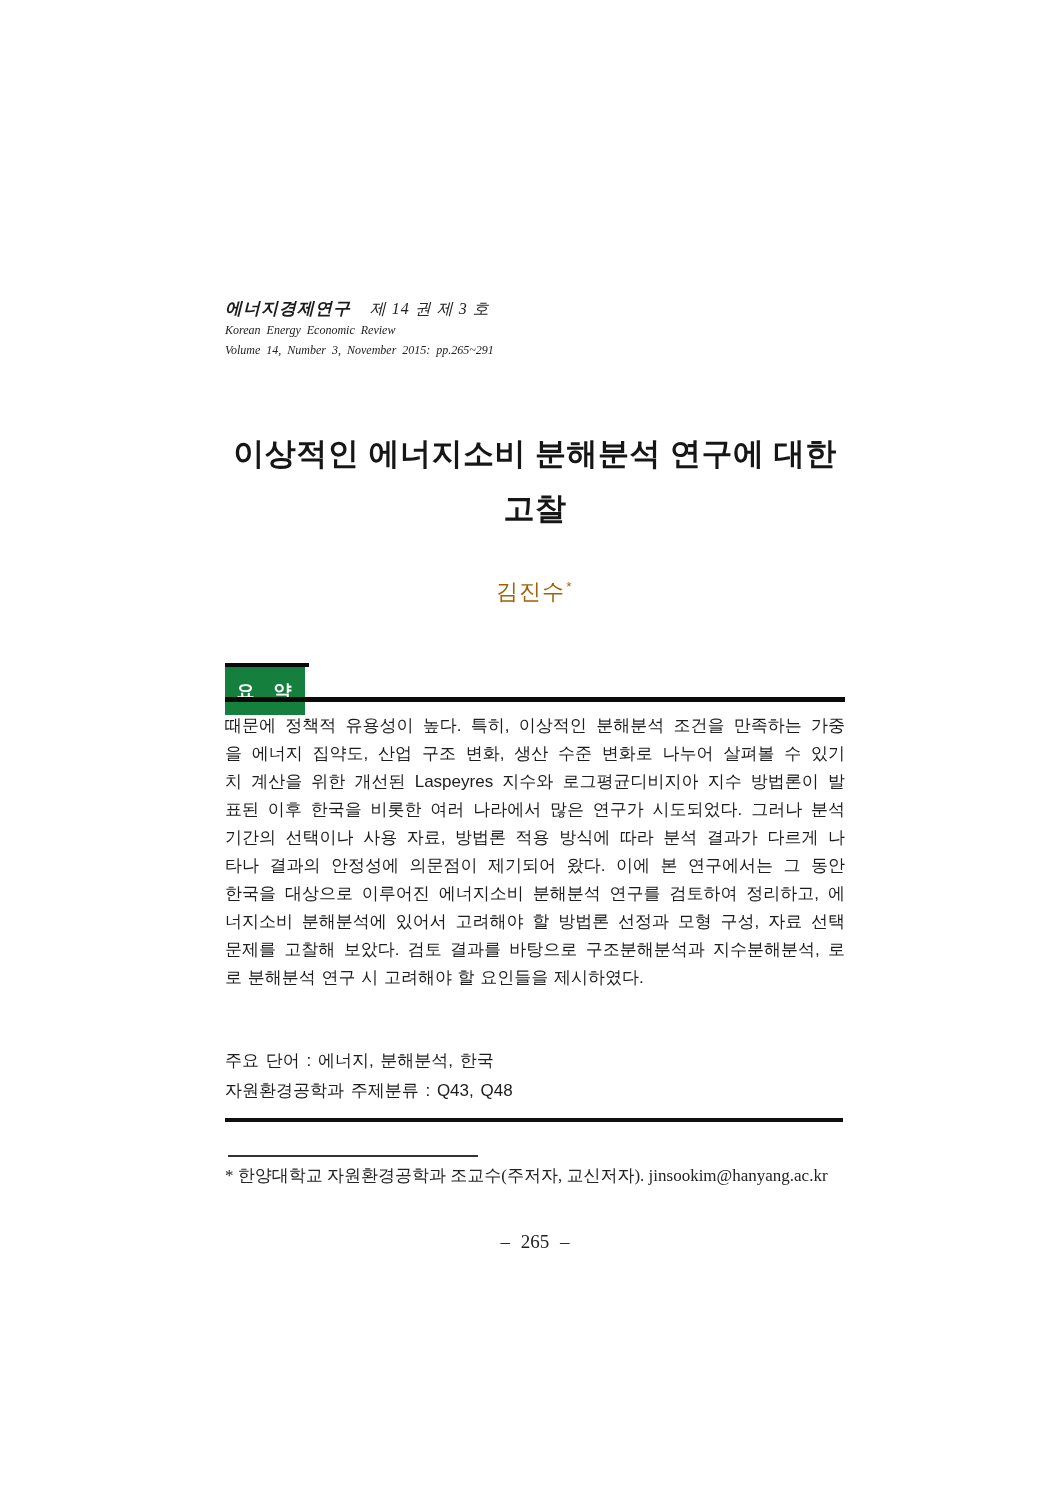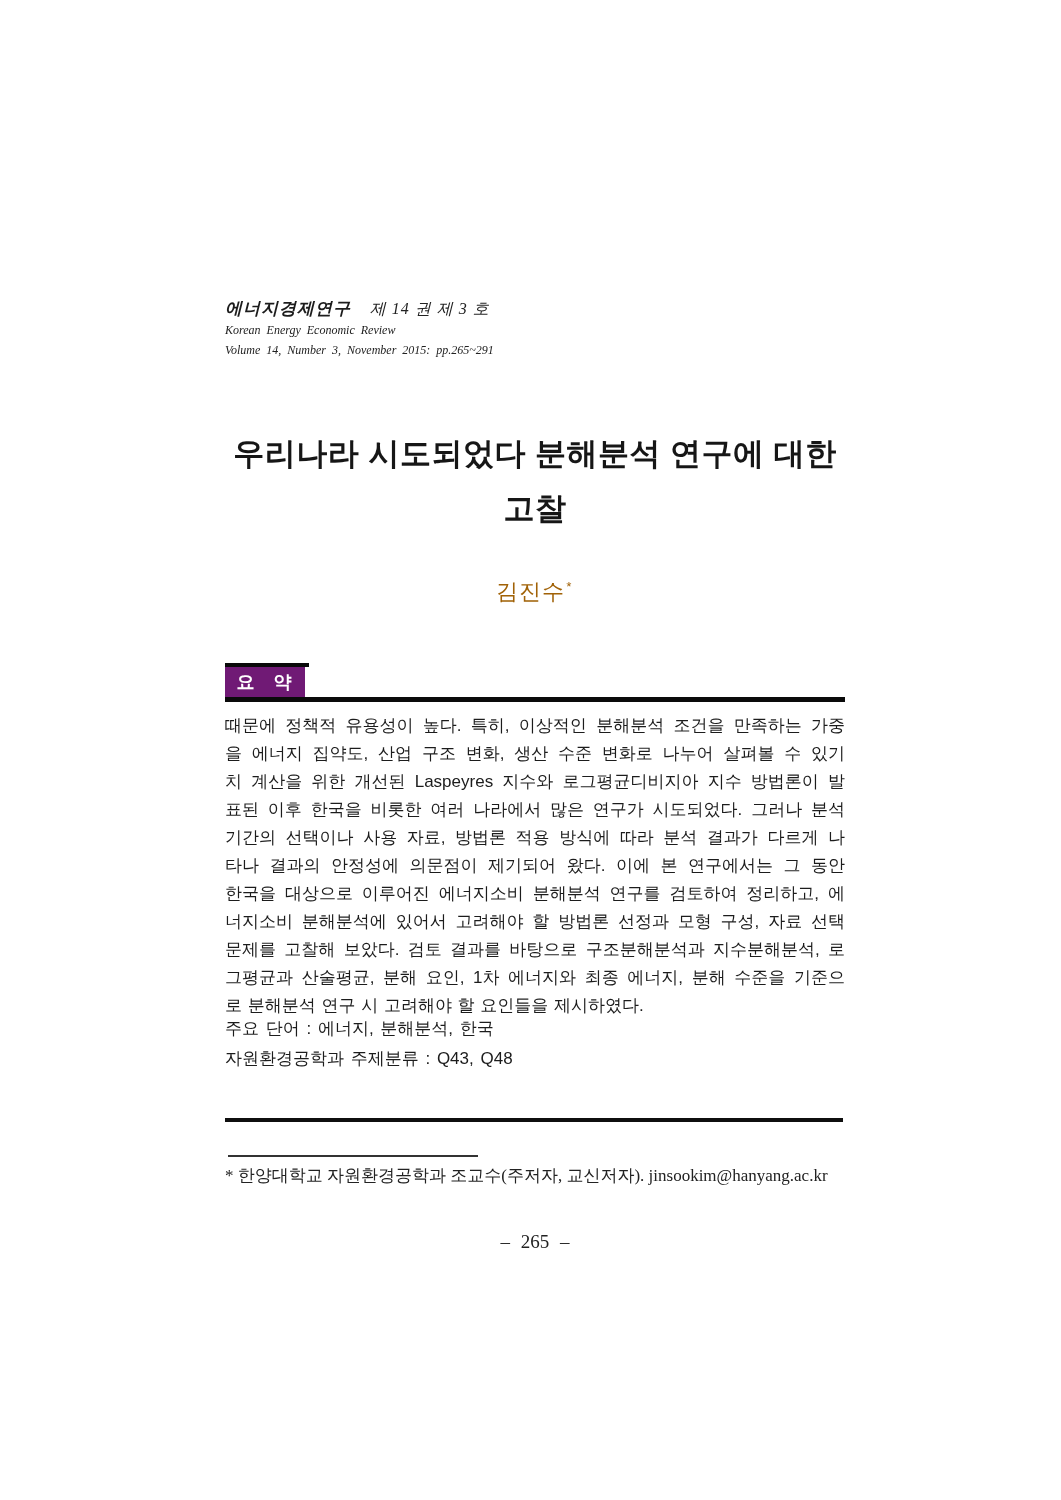--- a/index.html
+++ b/index.html
@@ -52,22 +52,22 @@
 
   
   .abstract-header {
     position: absolute; left: 225px; top: 663px; width: 620px; height: 40px;
   }
   .abs-topbar {
     position: absolute; left: 0; top: 0; width: 84px; height: 4px;
     background: #0a0a0a;
   }
   .abs-label-box {
-    position: absolute; left: 0; top: 4px; width: 80px; height: 30px;
-    background: #701a75; color: #ffffff;
+    position: absolute; left: 0; top: 4px; width: 80px; height: 48px;
+    background: #15803d; color: #ffffff;
     display: flex; align-items: center; justify-content: center;
     font-size: 18px; font-weight: bold; word-spacing: 10px; letter-spacing: 2px;
   }
   .abs-bottomline {
     position: absolute; left: 0; top: 34px; width: 620px; height: 5px;
     background: #0a0a0a;
   }
 
   
   .abstract-body {
@@ -77,21 +77,21 @@
   .abs-line {
     height: 28px; line-height: 28px; overflow: hidden;
     text-align: justify; text-align-last: justify;
     word-spacing: 1px;
   }
   .abs-line.first { text-indent: 30px; }
   .abs-line.last { text-align: left; text-align-last: left; }
 
   
   .keywords-block {
-    position: absolute; left: 225px; top: 1014px; width: 620px;
+    position: absolute; left: 225px; top: 1046px; width: 620px;
     font-size: 17px; color: #1c1c1c;
   }
   .kw-line { line-height: 30px; white-space: nowrap; word-spacing: 2px; }
 
   
   .bottom-thick-rule {
     position: absolute; left: 225px; top: 1118px; width: 618px; height: 4px;
     background: #0f0f0f;
   }
   .footnote-rule {
@@ -122,21 +122,21 @@
   <div class="journal-header">
     <div class="jh-line1">
       <span class="jh-kr">에너지경제연구</span>
       <span class="jh-issue">제 14 권 제 3 호</span>
     </div>
     <div class="jh-line2">Korean Energy Economic Review</div>
     <div class="jh-line3">Volume 14, Number 3, November 2015: pp.265~291</div>
   </div>
 
   <div class="title-block">
-    <div class="title-line">우리나라 시도되었다 분해분석 연구에 대한</div>
+    <div class="title-line">이상적인 에너지소비 분해분석 연구에 대한</div>
     <div class="title-line">고찰</div>
   </div>
 
   <div class="author-block">
     <span>김진수</span><sup>*</sup>
   </div>
 
   <div class="abstract-header">
     <div class="abs-topbar"></div>
     <div class="abs-label-box">
@@ -148,21 +148,20 @@
   <div class="abstract-body">
     <div class="abs-line">때문에 정책적 유용성이 높다. 특히, 이상적인 분해분석 조건을 만족하는 가중</div>
     <div class="abs-line">을 에너지 집약도, 산업 구조 변화, 생산 수준 변화로 나누어 살펴볼 수 있기</div>
     <div class="abs-line">치 계산을 위한 개선된 Laspeyres 지수와 로그평균디비지아 지수 방법론이 발</div>
     <div class="abs-line">표된 이후 한국을 비롯한 여러 나라에서 많은 연구가 시도되었다. 그러나 분석</div>
     <div class="abs-line">기간의 선택이나 사용 자료, 방법론 적용 방식에 따라 분석 결과가 다르게 나</div>
     <div class="abs-line">타나 결과의 안정성에 의문점이 제기되어 왔다. 이에 본 연구에서는 그 동안</div>
     <div class="abs-line">한국을 대상으로 이루어진 에너지소비 분해분석 연구를 검토하여 정리하고, 에</div>
     <div class="abs-line">너지소비 분해분석에 있어서 고려해야 할 방법론 선정과 모형 구성, 자료 선택</div>
     <div class="abs-line">문제를 고찰해 보았다. 검토 결과를 바탕으로 구조분해분석과 지수분해분석, 로</div>
-    <div class="abs-line">그평균과 산술평균, 분해 요인, 1차 에너지와 최종 에너지, 분해 수준을 기준으</div>
     <div class="abs-line last">로 분해분석 연구 시 고려해야 할 요인들을 제시하였다.</div>
   </div>
 
   <div class="keywords-block">
     <div class="kw-line">주요 단어 : 에너지, 분해분석, 한국</div>
     <div class="kw-line">자원환경공학과 주제분류 : Q43, Q48</div>
   </div>
 
   <div class="bottom-thick-rule"></div>
 

